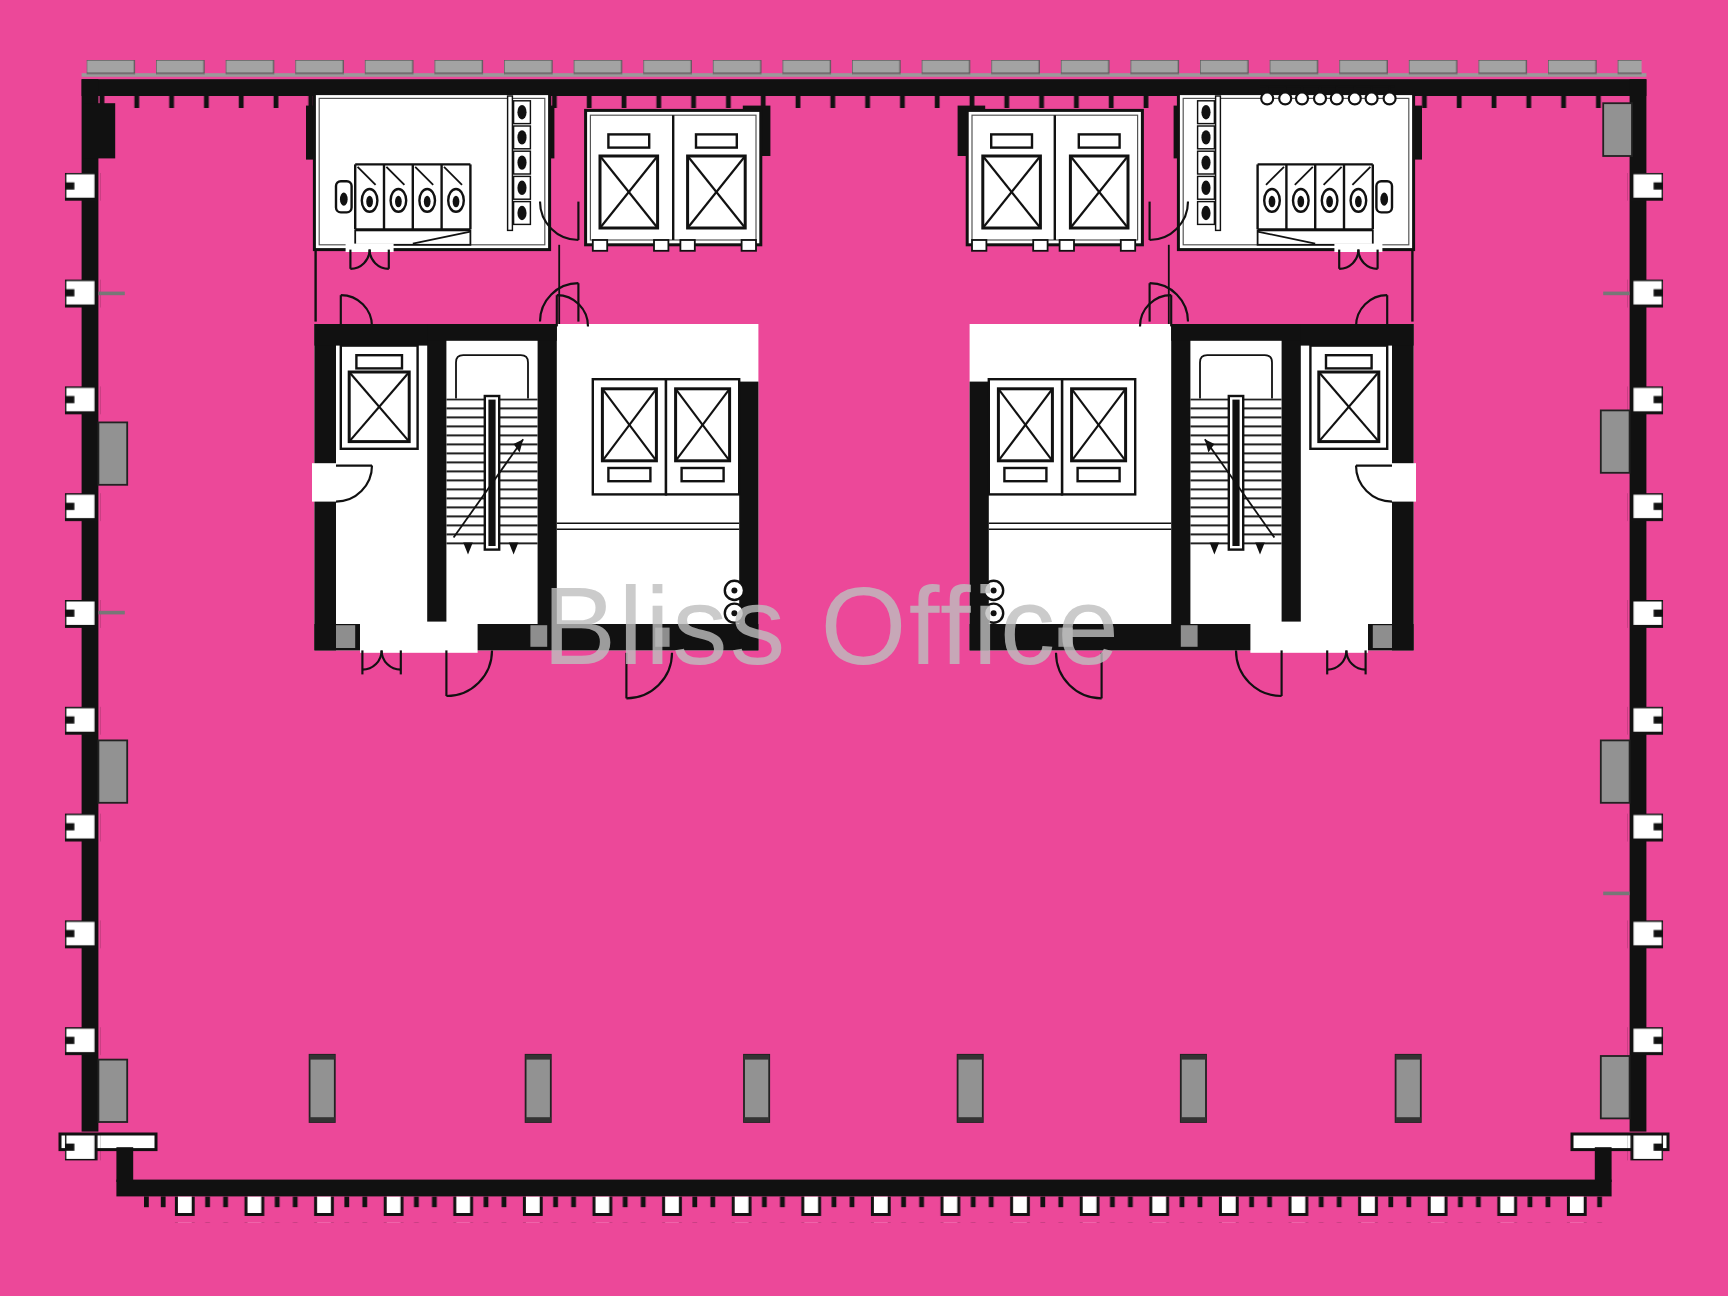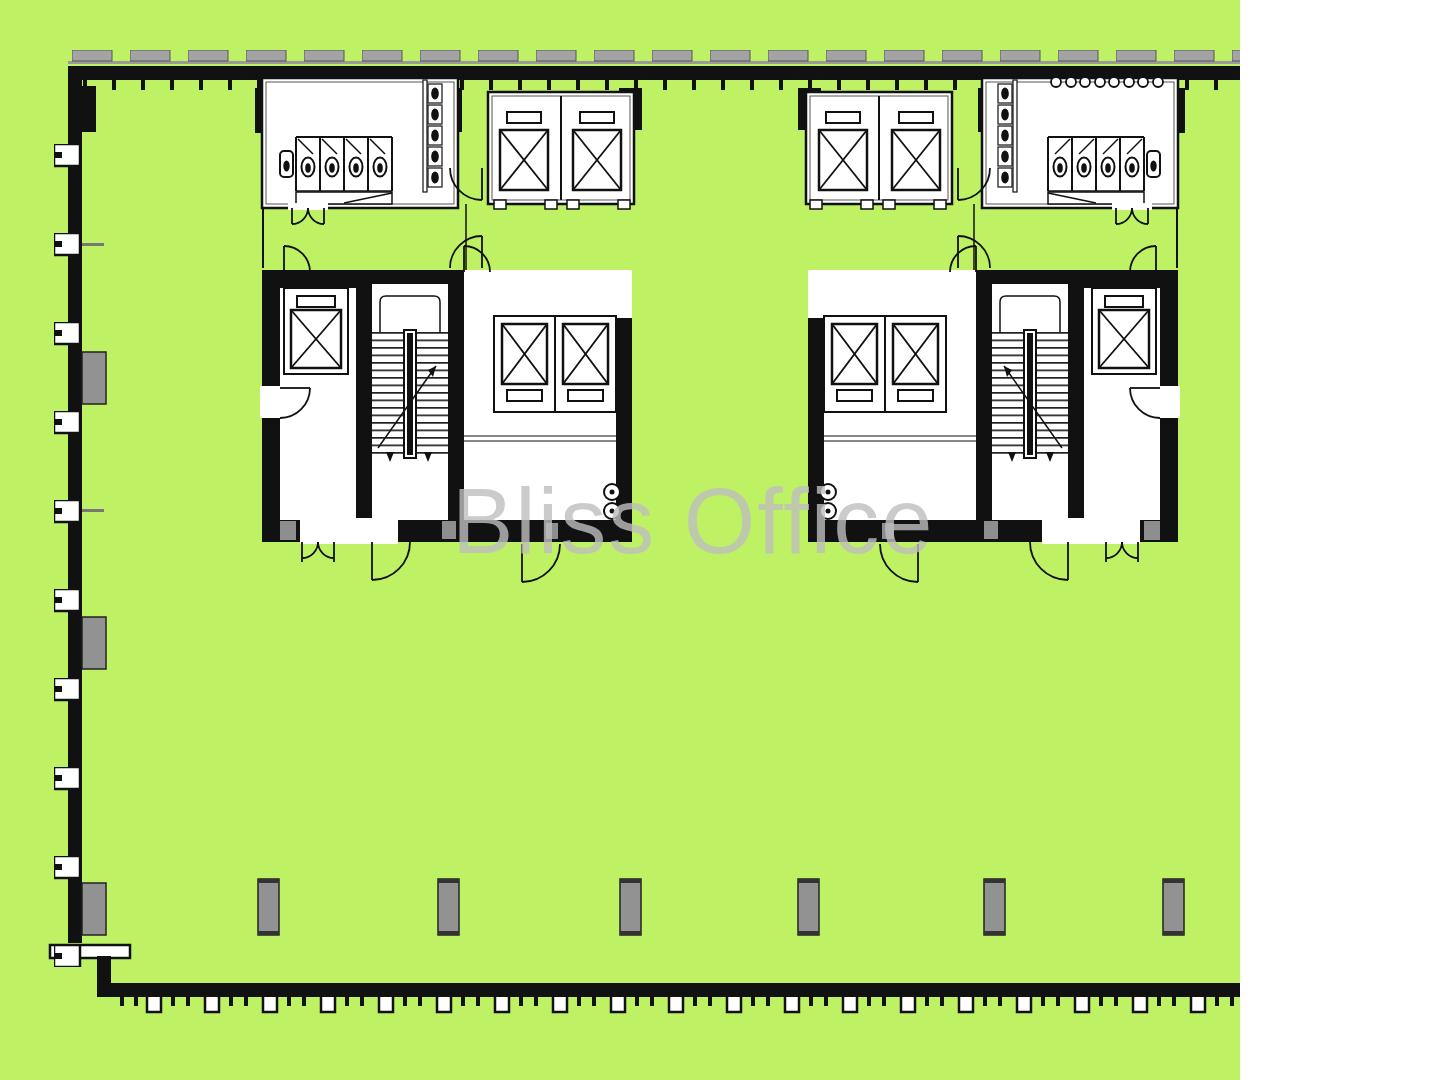--- a/index.html
+++ b/index.html
@@ -1,16 +1,16 @@
 <!DOCTYPE html>
 <html><head>
 <meta charset="utf-8">
 <style>
   html,body{margin:0;padding:0;background:#ffffff;}
-  .stage{position:relative;width:1240px;height:1080px;background:#bef264;overflow:hidden;}
+  .stage{position:relative;width:1440px;height:1080px;background:#ec4899;overflow:hidden;}
   svg{display:block;}
   svg text.watermark{
     font-family:"Liberation Sans","DejaVu Sans",sans-serif;
     font-size:92px;
     letter-spacing:2px;
   }
 </style>
 </head>
 <body>
 

